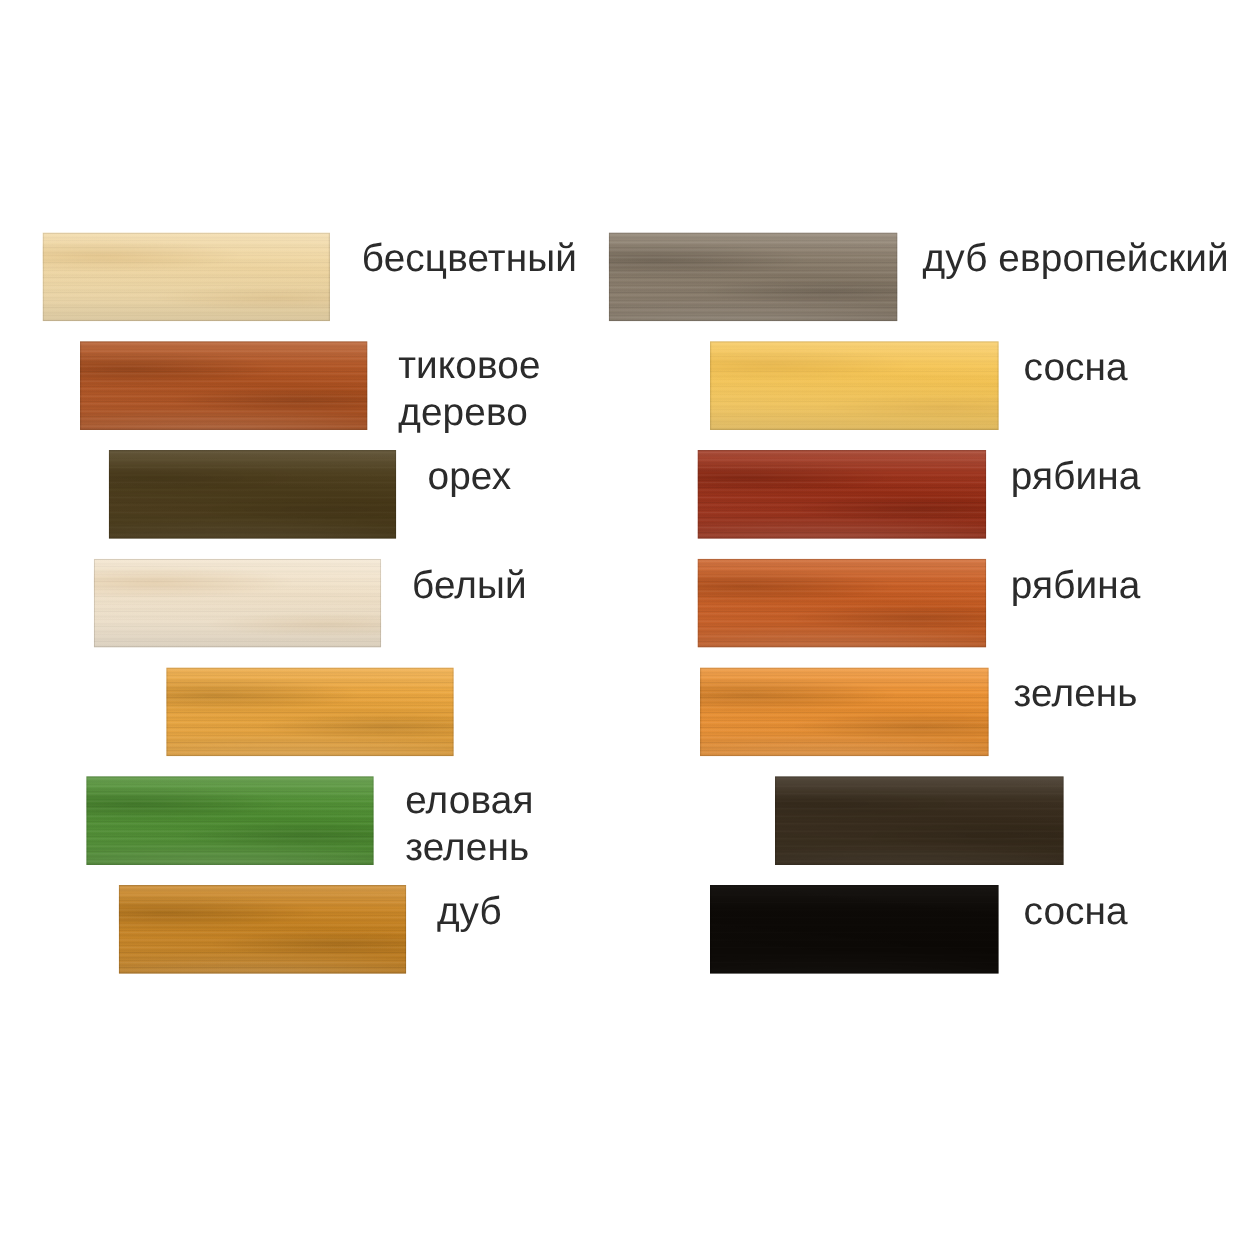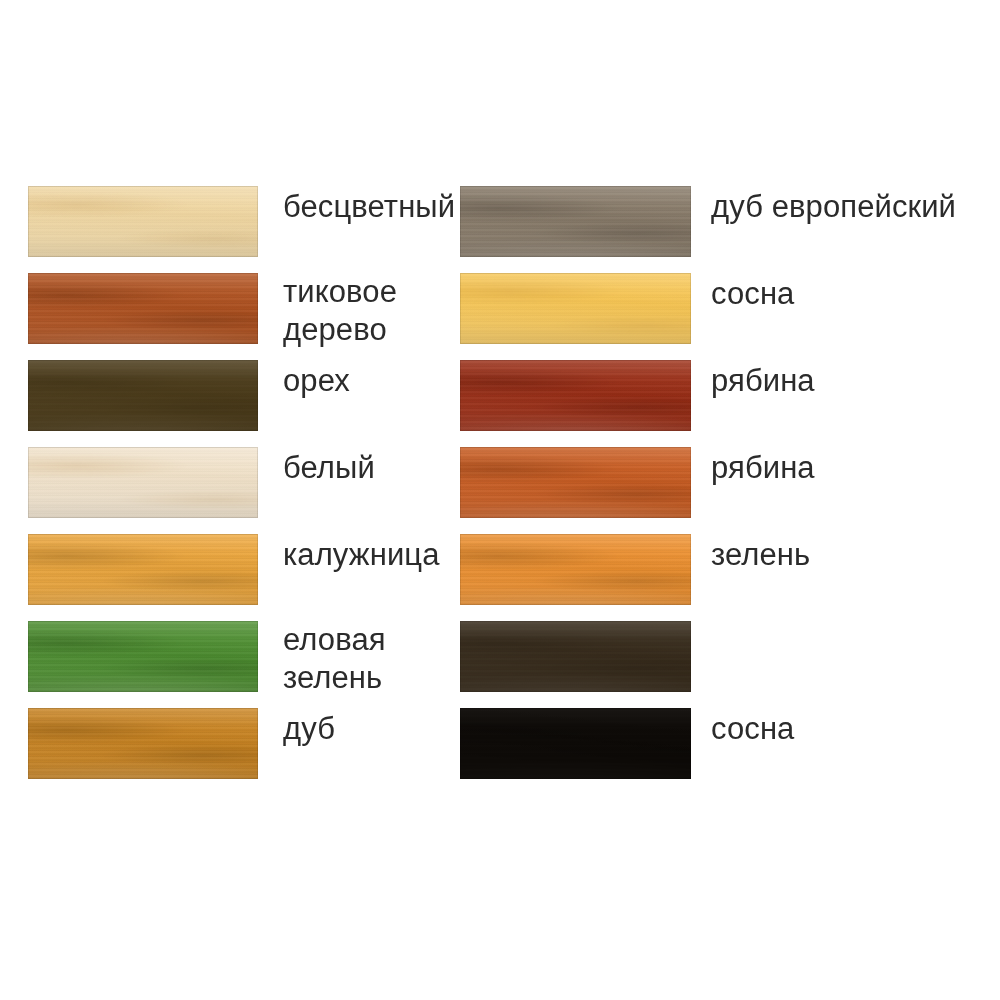--- a/index.html
+++ b/index.html
@@ -19,27 +19,28 @@
     width: 1000px;
     height: 1000px;
     background: #ffffff;
   }
 
   .column {
     position: absolute;
     top: 186px;
   }
   .column.left  { left: 28px;  width: 440px; }
-  .column.right { left: 460px; width: 510px; }
+  .column.right { left: 480px; width: 510px; }
 
   .swatch-row {
     position: relative;
     height: 87px;
     display: flex;
     align-items: flex-start;
+    justify-content: center;
   }
 
   .swatch {
     position: relative;
     width: 230px;
     height: 71px;
     flex: 0 0 230px;
     overflow: hidden;
     box-sizing: border-box;
   }
@@ -174,21 +175,20 @@
       <div class="label" style="color: rgb(43, 43, 43);">белый</div>
     </div>
     <div class="swatch-row">
       <div class="swatch">
         <div class="plate" style="background: rgb(242, 169, 59);"></div>
         <div class="figure"></div>
         <div class="grain"></div>
         <div class="sheen"></div>
         <div class="edge"></div>
       </div>
-      <div class="label" style="color: rgb(43, 43, 43);">калужница</div>
     </div>
     <div class="swatch-row">
       <div class="swatch">
         <div class="plate" style="background: rgb(78, 145, 48);"></div>
         <div class="figure"></div>
         <div class="grain"></div>
         <div class="sheen"></div>
         <div class="edge"></div>
       </div>
       <div class="label two-line" style="color: rgb(43, 43, 43);">еловая

